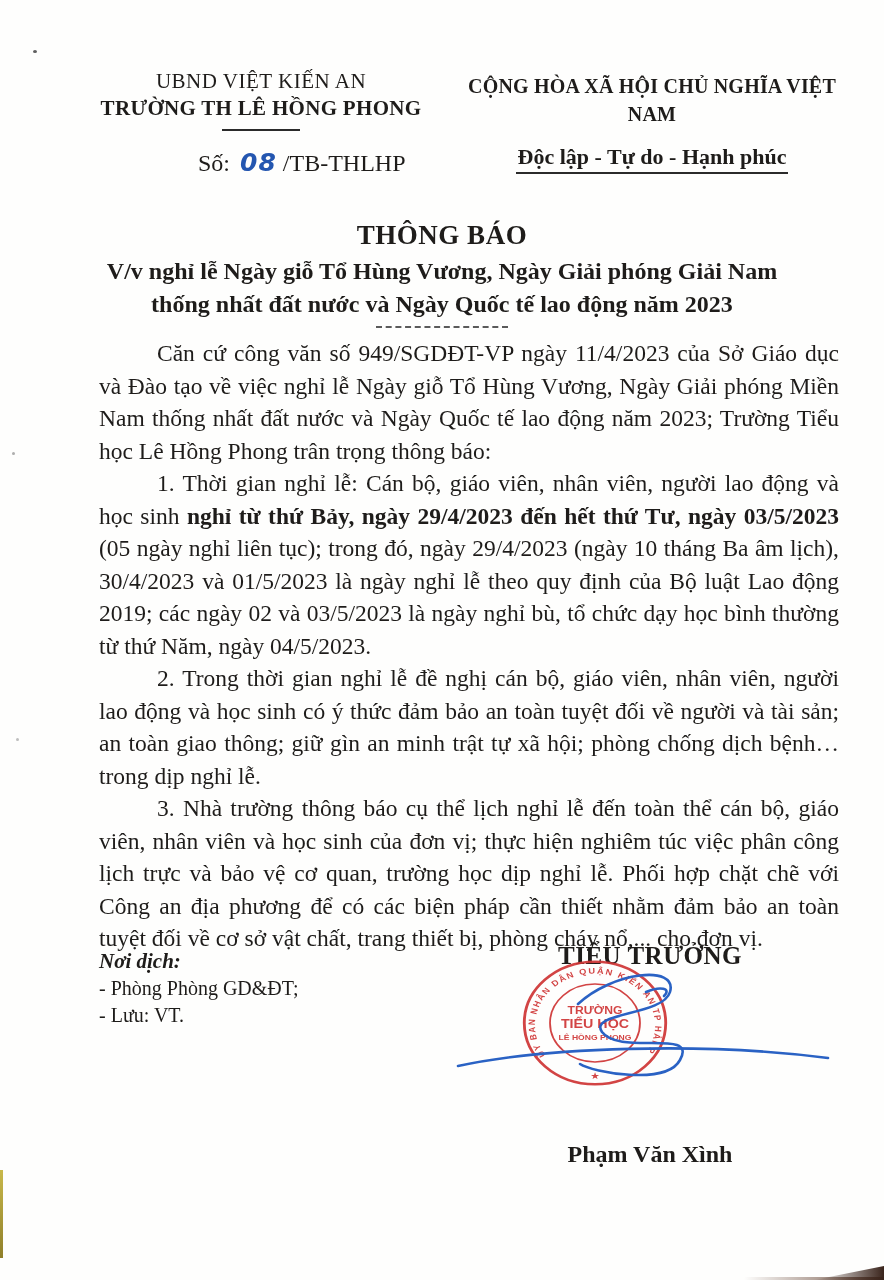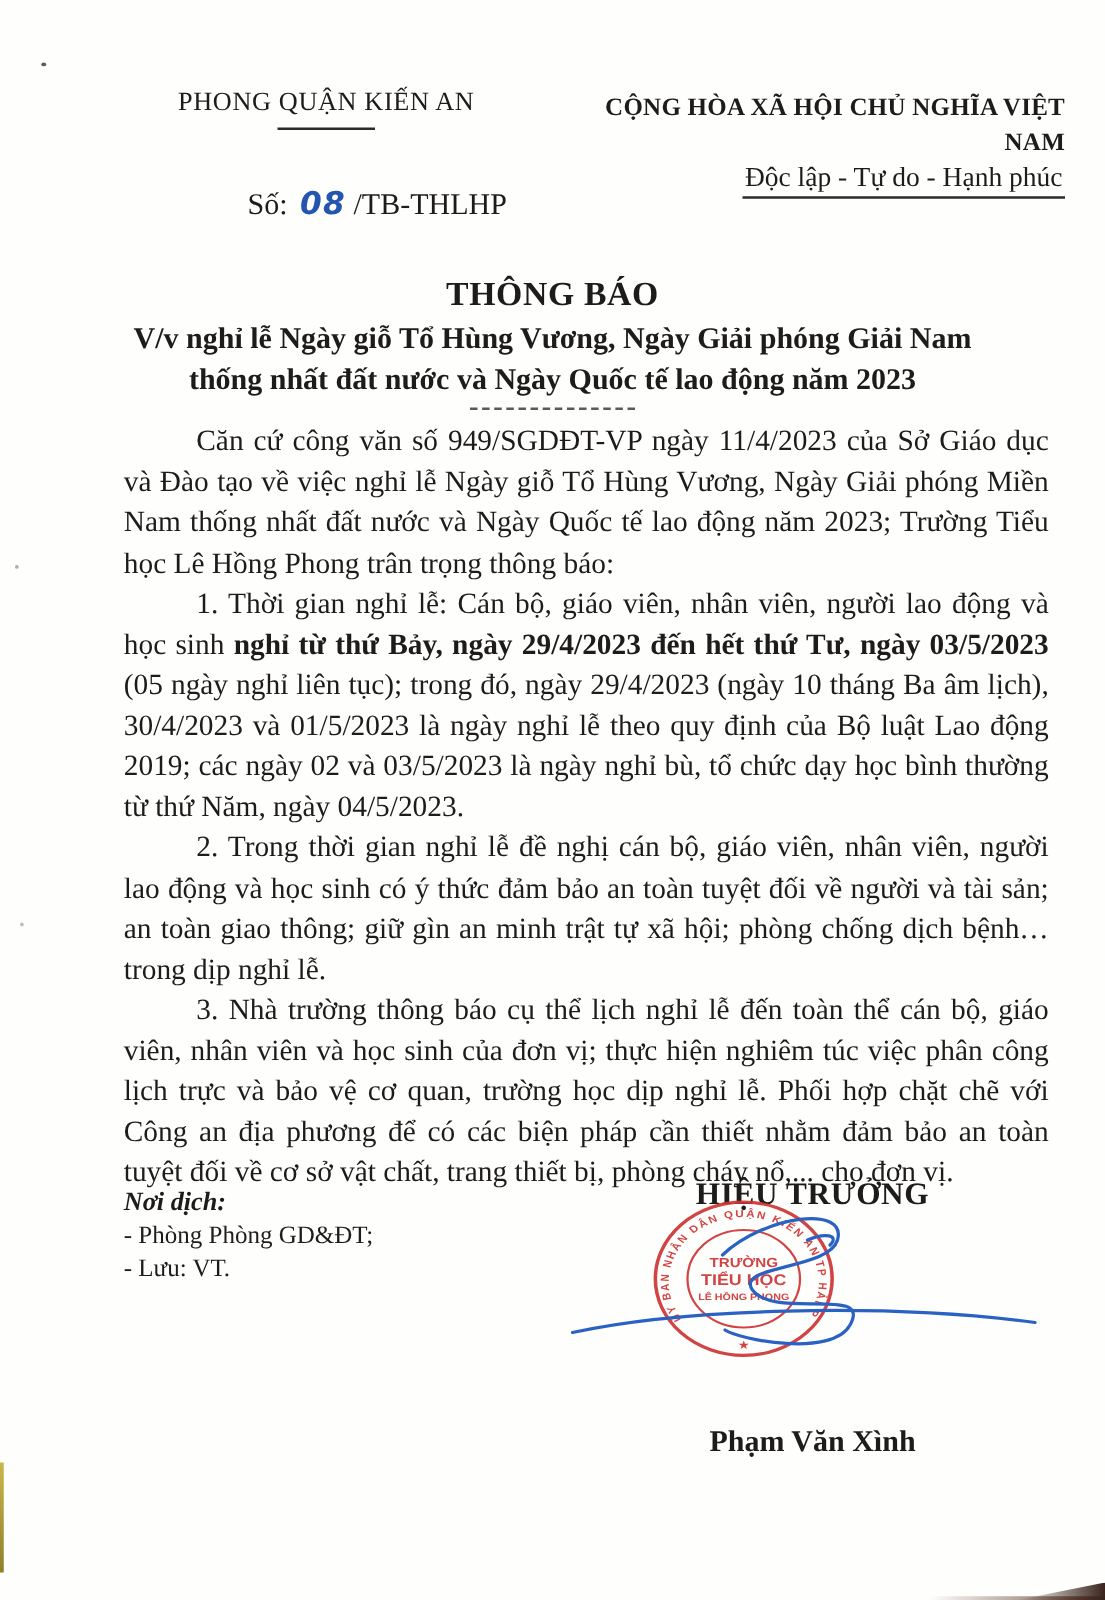--- a/index.html
+++ b/index.html
@@ -20,26 +20,26 @@
     text-align: center; line-height: 27px;
   }
   .hdr-left .l1 { font-size: 21px; letter-spacing: .5px; }
   .hdr-left .l2 { font-size: 21px; font-weight: bold; letter-spacing: .3px; }
   .hdr-left .rule {
     width: 78px; height: 0; border-bottom: 2px solid #2b2b2b;
     margin: 7px auto 0 auto;
   }
   .hdr-right {
     position: absolute; left: 452px; top: 72px; width: 400px;
-    text-align: right; line-height: 28px;
+    text-align: center; line-height: 28px;
   }
   .hdr-right .l1 { font-size: 20px; font-weight: bold; letter-spacing: .2px; }
   .hdr-right .l2 {
-    display: inline-block; font-size: 22px; font-weight: normal;
-    border-bottom: 2px solid #2b2b2b; padding: 0 2px 1px 2px; margin-top: 0;
+    display: inline-block; font-size: 22px; font-weight: bold;
+    border-bottom: 2px solid #2b2b2b; padding: 0 2px 1px 2px; margin-top: 15px;
   }
   .doc-no {
     position: absolute; left: 198px; top: 148px; font-size: 24px;
     white-space: nowrap;
   }
   .doc-no .hand {
     font-family: "DejaVu Sans", sans-serif;
     color: #2456b0; font-weight: bold; font-style: italic;
     font-size: 25px; padding: 0 6px 0 10px; letter-spacing: 1px;
   }
@@ -93,21 +93,22 @@
     position: absolute; right: 0; bottom: 0; width: 140px; height: 3px;
     background: linear-gradient(to right, rgba(90,70,60,0), #6b4a3a);
   }
 </style>
 </head>
 <body>
 
 <div class="page">
 
   <div class="hdr-left">
-    <div class="l1">PHONG QUẬN KIẾN AN</div>
+    <div class="l1">UBND VIỆT KIẾN AN</div>
+    <div class="l2">TRƯỜNG TH LÊ HỒNG PHONG</div>
     <div class="rule"></div>
   </div>
 
   <div class="hdr-right">
     <div class="l1">CỘNG HÒA XÃ HỘI CHỦ NGHĨA VIỆT NAM</div>
     <div><span class="l2">Độc lập - Tự do - Hạnh phúc</span></div>
   </div>
 
   <div class="doc-no"><span>Số:</span><span class="hand">08</span><span>/TB-THLHP</span></div>
 
@@ -127,21 +128,21 @@
     <p>2. Trong thời gian nghỉ lễ đề nghị cán bộ, giáo viên, nhân viên, người lao động và học sinh có ý thức đảm bảo an toàn tuyệt đối về người và tài sản; an toàn giao thông; giữ gìn an minh trật tự xã hội; phòng chống dịch bệnh… trong dịp nghỉ lễ.</p>
     <p>3. Nhà trường thông báo cụ thể lịch nghỉ lễ đến toàn thể cán bộ, giáo viên, nhân viên và học sinh của đơn vị; thực hiện nghiêm túc việc phân công lịch trực và bảo vệ cơ quan, trường học dịp nghỉ lễ. Phối hợp chặt chẽ với Công an địa phương để có các biện pháp cần thiết nhằm đảm bảo an toàn tuyệt đối về cơ sở vật chất, trang thiết bị, phòng cháy nổ,... cho đơn vị.</p>
   </div>
 
   <div class="recipients">
     <div class="cap">Nơi dịch:</div>
     <div>- Phòng Phòng GD&amp;ĐT;</div>
     <div>- Lưu: VT.</div>
   </div>
 
-  <div class="signer-title">HIỆU TRƯỞNG</div>
+  <div class="signer-title">TIỂU TRƯỞNG</div>
 
   <svg class="stamp-svg" width="150" height="130" viewBox="0 0 210 210" preserveAspectRatio="none">
     <g fill="none" stroke="#cf3535">
       <circle cx="105" cy="105" r="99" stroke-width="4"></circle>
       <circle cx="105" cy="105" r="63" stroke-width="2.5"></circle>
     </g>
     <path id="ringPath" d="M 36,157 A 84,84 0 1 1 174,157" fill="none" stroke="none"></path>
     <text font-family="Liberation Sans, DejaVu Sans, sans-serif" font-size="13" font-weight="bold" fill="#cf3535" letter-spacing="2.2">
       <textPath href="#ringPath" startOffset="0">ỦY BAN NHÂN DÂN QUẬN KIẾN AN TP HẢI PHÒNG</textPath>
     </text>

